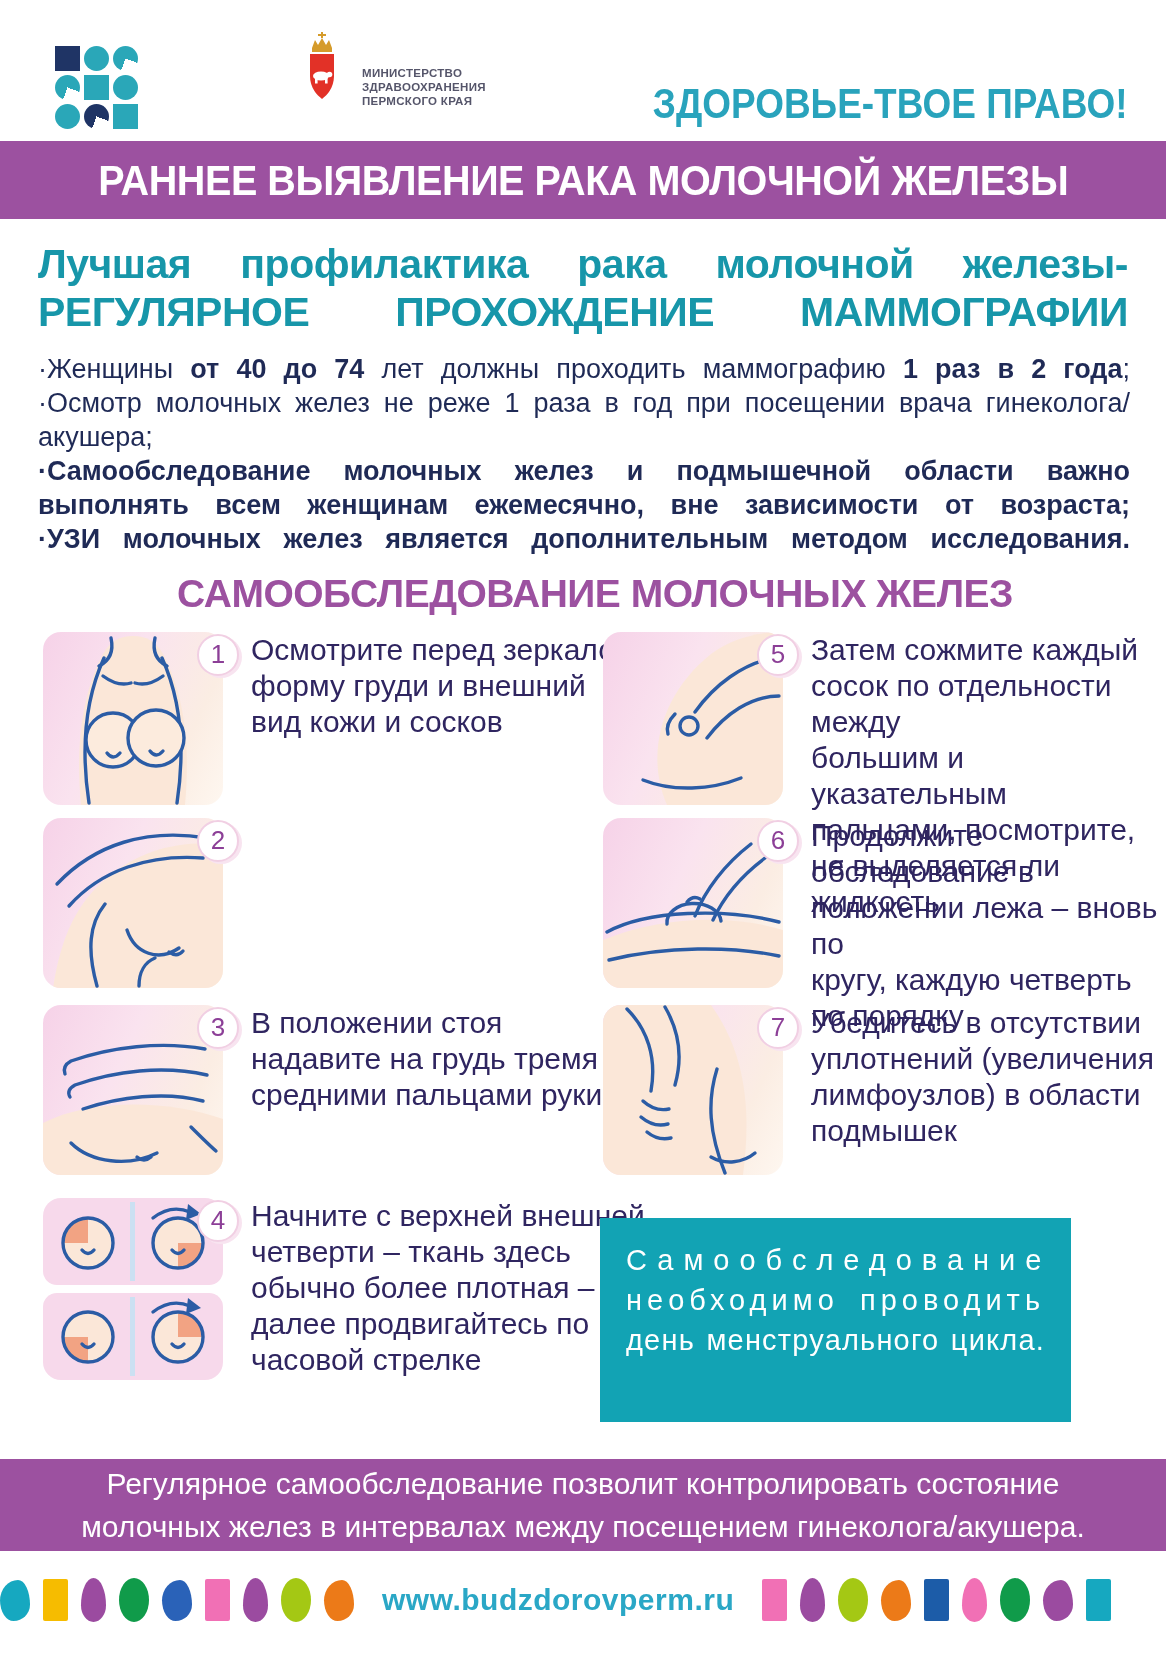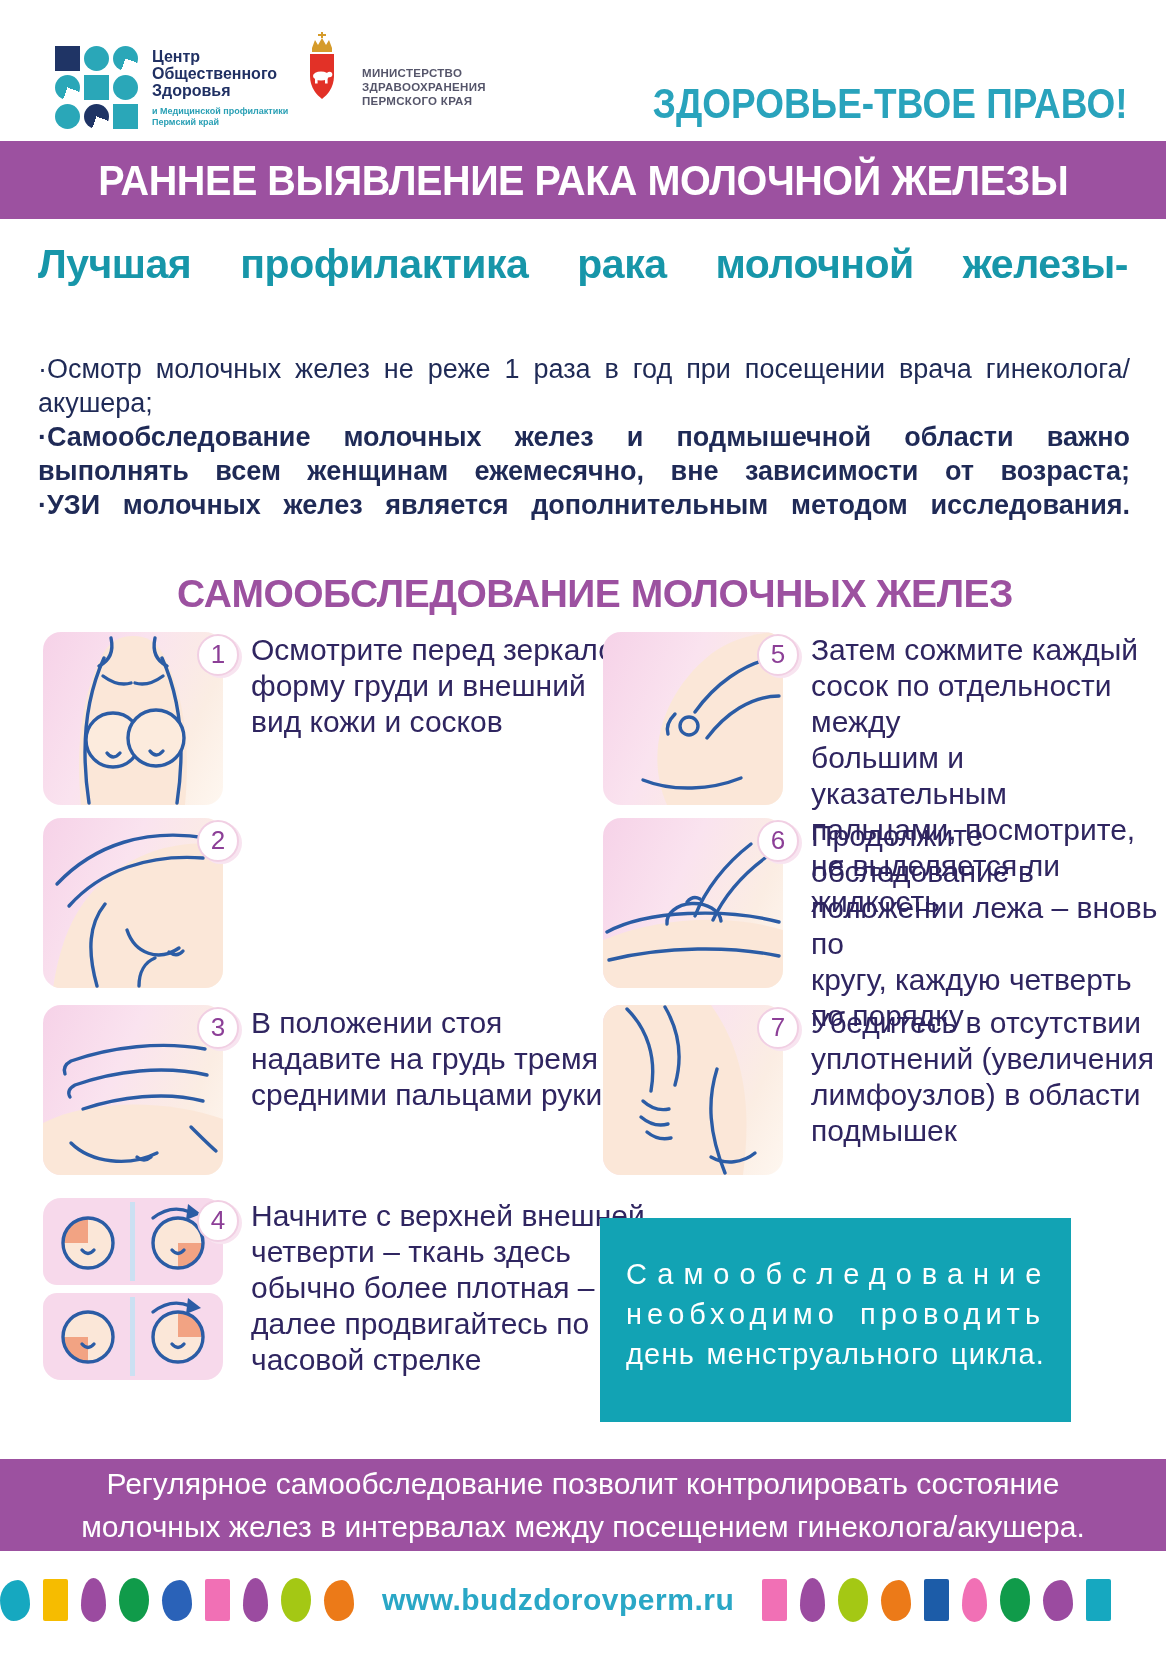--- a/index.html
+++ b/index.html
@@ -47,21 +47,21 @@
             background:linear-gradient(115deg,#F6D2E8 0%,#FAE3EF 40%,#FBEDE3 75%,#FEF7F0 100%);}
   .step-ill svg{display:block;}
   .step-num{flex:none;position:relative;z-index:2;width:38px;height:38px;margin:2px 0 0 -26px;
             background:#ffffff;border:2px solid #F1CFE3;border-radius:50%;color:#8C3F97;
             font-size:26px;line-height:36px;text-align:center;
             box-shadow:3px 2px 0 0 #F8E4F0;}
   .step-text{margin-left:12px;font-size:30px;line-height:36px;color:#2F2560;white-space:pre-line;}
 
   
   .reminder{position:absolute;left:600px;top:1218px;width:471px;height:204px;box-sizing:border-box;
-            background:#12A3B4;color:#ffffff;padding:36px 26px;}
+            background:#12A3B4;color:#ffffff;padding:22px 26px;}
   .reminder div{font-size:29px;line-height:40px;text-align:justify;text-align-last:justify;}
 
   
   .footer-banner{position:absolute;left:0;top:1459px;width:1166px;height:92px;background:#9C51A0;
                  display:flex;align-items:center;justify-content:center;}
   .footer-banner div{color:#ffffff;font-size:30px;line-height:43px;text-align:center;white-space:pre-line;}
 
   
   .bottom{position:absolute;left:0;top:1578px;width:940px;display:flex;align-items:center;
           justify-content:flex-start;gap:28px;}
@@ -82,27 +82,20 @@
       <div class="cell" style="background: rgb(31, 52, 101);"></div>
       <div class="cell" style="background: rgb(42, 167, 184); border-radius: 50%;"></div>
       <div class="cell" style="border-radius: 50%; background: conic-gradient(from 200deg, rgb(42, 167, 184) 0deg, rgb(42, 167, 184) 75%, rgb(255, 255, 255) 75%);"></div>
       <div class="cell" style="border-radius: 50%; background: conic-gradient(from 200deg, rgb(42, 167, 184) 0deg, rgb(42, 167, 184) 75%, rgb(255, 255, 255) 75%);"></div>
       <div class="cell" style="background: rgb(42, 167, 184);"></div>
       <div class="cell" style="background: rgb(42, 167, 184); border-radius: 50%;"></div>
       <div class="cell" style="background: rgb(42, 167, 184); border-radius: 50%;"></div>
       <div class="cell" style="border-radius: 50%; background: conic-gradient(from 200deg, rgb(31, 52, 101) 0deg, rgb(31, 52, 101) 75%, rgb(255, 255, 255) 75%);"></div>
       <div class="cell" style="background: rgb(42, 167, 184);"></div>
     </div>
-  <div class="logo-txt">
-    <div class="logo-title" id="logo-title">Центр
-Общественного
-Здоровья</div>
-    <div class="logo-sub first">и Медицинской профилактики</div>
-    <div class="logo-sub">Пермский край</div>
-  </div>
 
   <svg class="crest" width="28" height="80" viewBox="0 0 28 80">
     <rect x="13" y="0" width="2" height="6" fill="#D59B2A"></rect>
     <rect x="10" y="2" width="8" height="2" fill="#D59B2A"></rect>
     <path d="M4,16 L7,8 L10,13 L14,6 L18,13 L21,8 L24,16 Z" fill="#D59B2A"></path>
     <rect x="4" y="16" width="20" height="4" fill="#D59B2A"></rect>
     <path d="M2,22 h24 v22 c0,12 -7,19 -12,23 c-5,-4 -12,-11 -12,-23 Z" fill="#E23127"></path>
     <ellipse cx="13" cy="44" rx="8" ry="4.6" fill="#ffffff"></ellipse>
     <circle cx="21.5" cy="42.5" r="2.8" fill="#ffffff"></circle>
     <rect x="7" y="46" width="2.6" height="5.5" fill="#ffffff"></rect>
@@ -113,23 +106,25 @@
 ПЕРМСКОГО КРАЯ</div>
 
   <div class="slogan">ЗДОРОВЬЕ-ТВОЕ ПРАВО!</div>
 
   <div class="banner">
     <span>РАННЕЕ ВЫЯВЛЕНИЕ РАКА МОЛОЧНОЙ ЖЕЛЕЗЫ</span>
   </div>
 
   <div class="lead">
     <div>Лучшая профилактика рака молочной железы-</div>
+    <div>РЕГУЛЯРНОЕ ПРОХОЖДЕНИЕ МАММОГРАФИИ</div>
   </div>
 
   <div class="bullets">
+    <p><span>·Женщины </span><span class="b">от 40 до 74</span><span> лет должны проходить маммографию </span><span class="b">1 раз в 2 года</span><span>;</span></p>
     <p><span>·Осмотр молочных желез не реже 1 раза в год при посещении врача гинеколога/акушера;</span></p>
     <p><span class="b">·Самообследование молочных желез и подмышечной области важно выполнять всем женщинам ежемесячно, вне зависимости от возраста;</span></p>
     <p><span class="b">·УЗИ молочных желез является дополнительным методом исследования.</span></p>
   </div>
 
   <h2 class="section-title">САМООБСЛЕДОВАНИЕ МОЛОЧНЫХ ЖЕЛЕЗ</h2>
 
   <div id="steps">
       <div class="step-row" style="left: 43px; top: 632px;">
         <div class="step-ill" style="height: 173px;">

